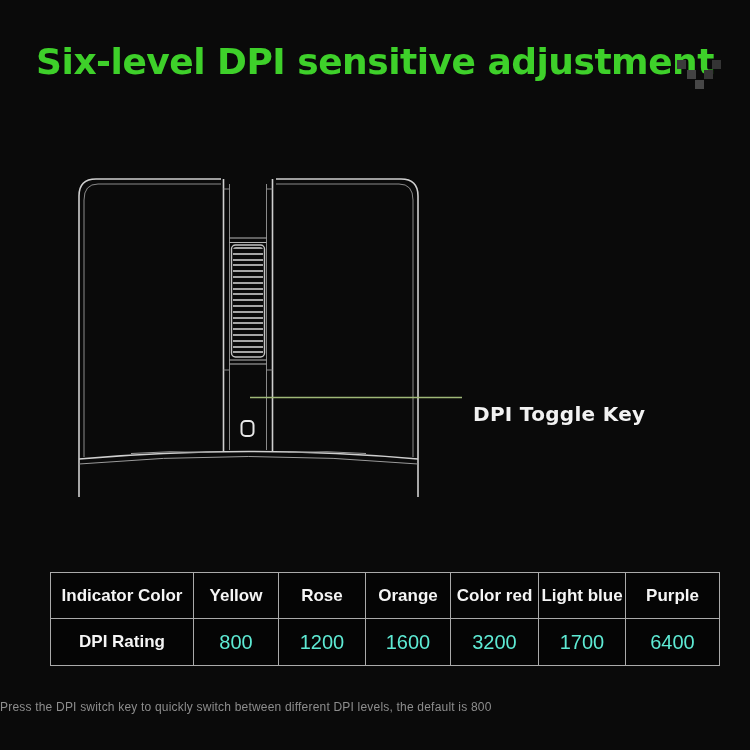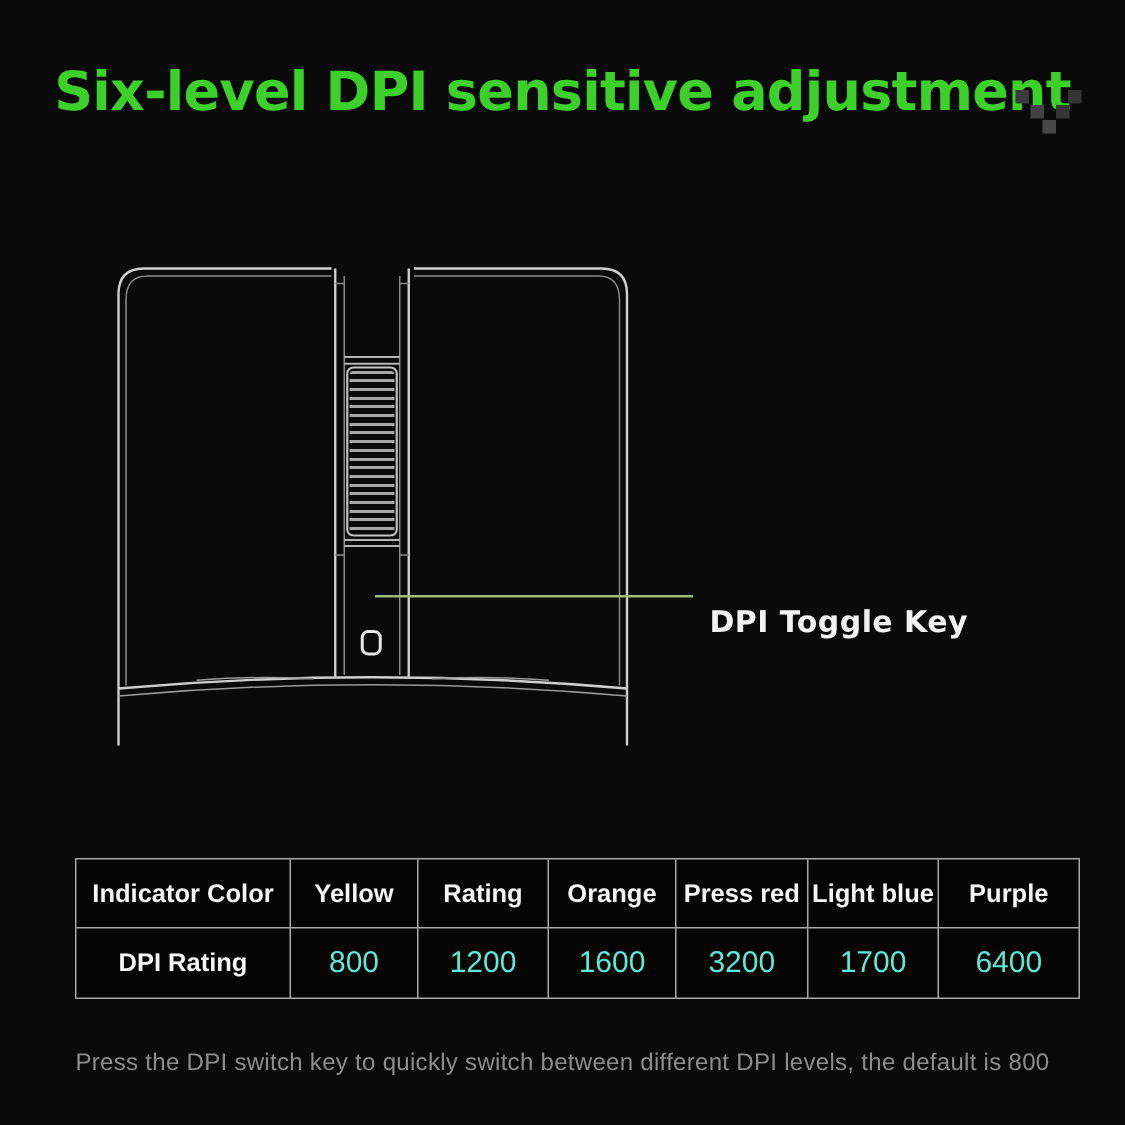--- a/index.html
+++ b/index.html
@@ -45,22 +45,22 @@
   .cell{
     border-right:1px solid #aaaaaa;border-bottom:1px solid #aaaaaa;
     display:flex;align-items:center;justify-content:center;
     color:#f5f5f5;white-space:nowrap;
   }
   .cell.th{font-weight:700;font-size:17px;}
   .cell.rowlabel{font-weight:700;font-size:17px;}
   .cell.num{font-size:20px;font-weight:400;color:#5eead4;}
   
   .footer{
-    position:absolute;top:700px;left:0;width:750px;text-align:center;
-    color:#8d8d8d;font-size:16px;letter-spacing:.2px;
+    position:absolute;top:700px;left:0;width:750px;text-align:left;
+    color:#8d8d8d;font-size:12px;letter-spacing:.2px;
   }
 </style>
 </head>
 <body>
 
 <div class="stage">
 
   <div class="title">Six-level DPI sensitive adjustment</div>
 
   <div>
@@ -101,23 +101,23 @@
     <rect x="231.5" y="245" width="33" height="112" rx="4" fill="none" stroke="#c4c4c4" stroke-width="1.4"></rect>
     <rect x="241.5" y="421" width="12" height="15" rx="4" fill="none" stroke="#e8e8e8" stroke-width="2"></rect>
     <line x1="250" y1="397.5" x2="462" y2="397.5" stroke="#9fb878" stroke-width="1.6"></line>
   </svg>
 
   <div class="callout-label">DPI Toggle Key</div>
 
   <div class="dpi-table">
     <div class="cell th">Indicator Color</div>
     <div class="cell th">Yellow</div>
-    <div class="cell th">Rating</div>
+    <div class="cell th">Rose</div>
     <div class="cell th">Orange</div>
-    <div class="cell th">Press red</div>
+    <div class="cell th">Color red</div>
     <div class="cell th">Light blue</div>
     <div class="cell th">Purple</div>
     <div class="cell rowlabel">DPI Rating</div>
     <div class="cell num">800</div>
     <div class="cell num">1200</div>
     <div class="cell num">1600</div>
     <div class="cell num">3200</div>
     <div class="cell num">1700</div>
     <div class="cell num">6400</div>
   </div>

